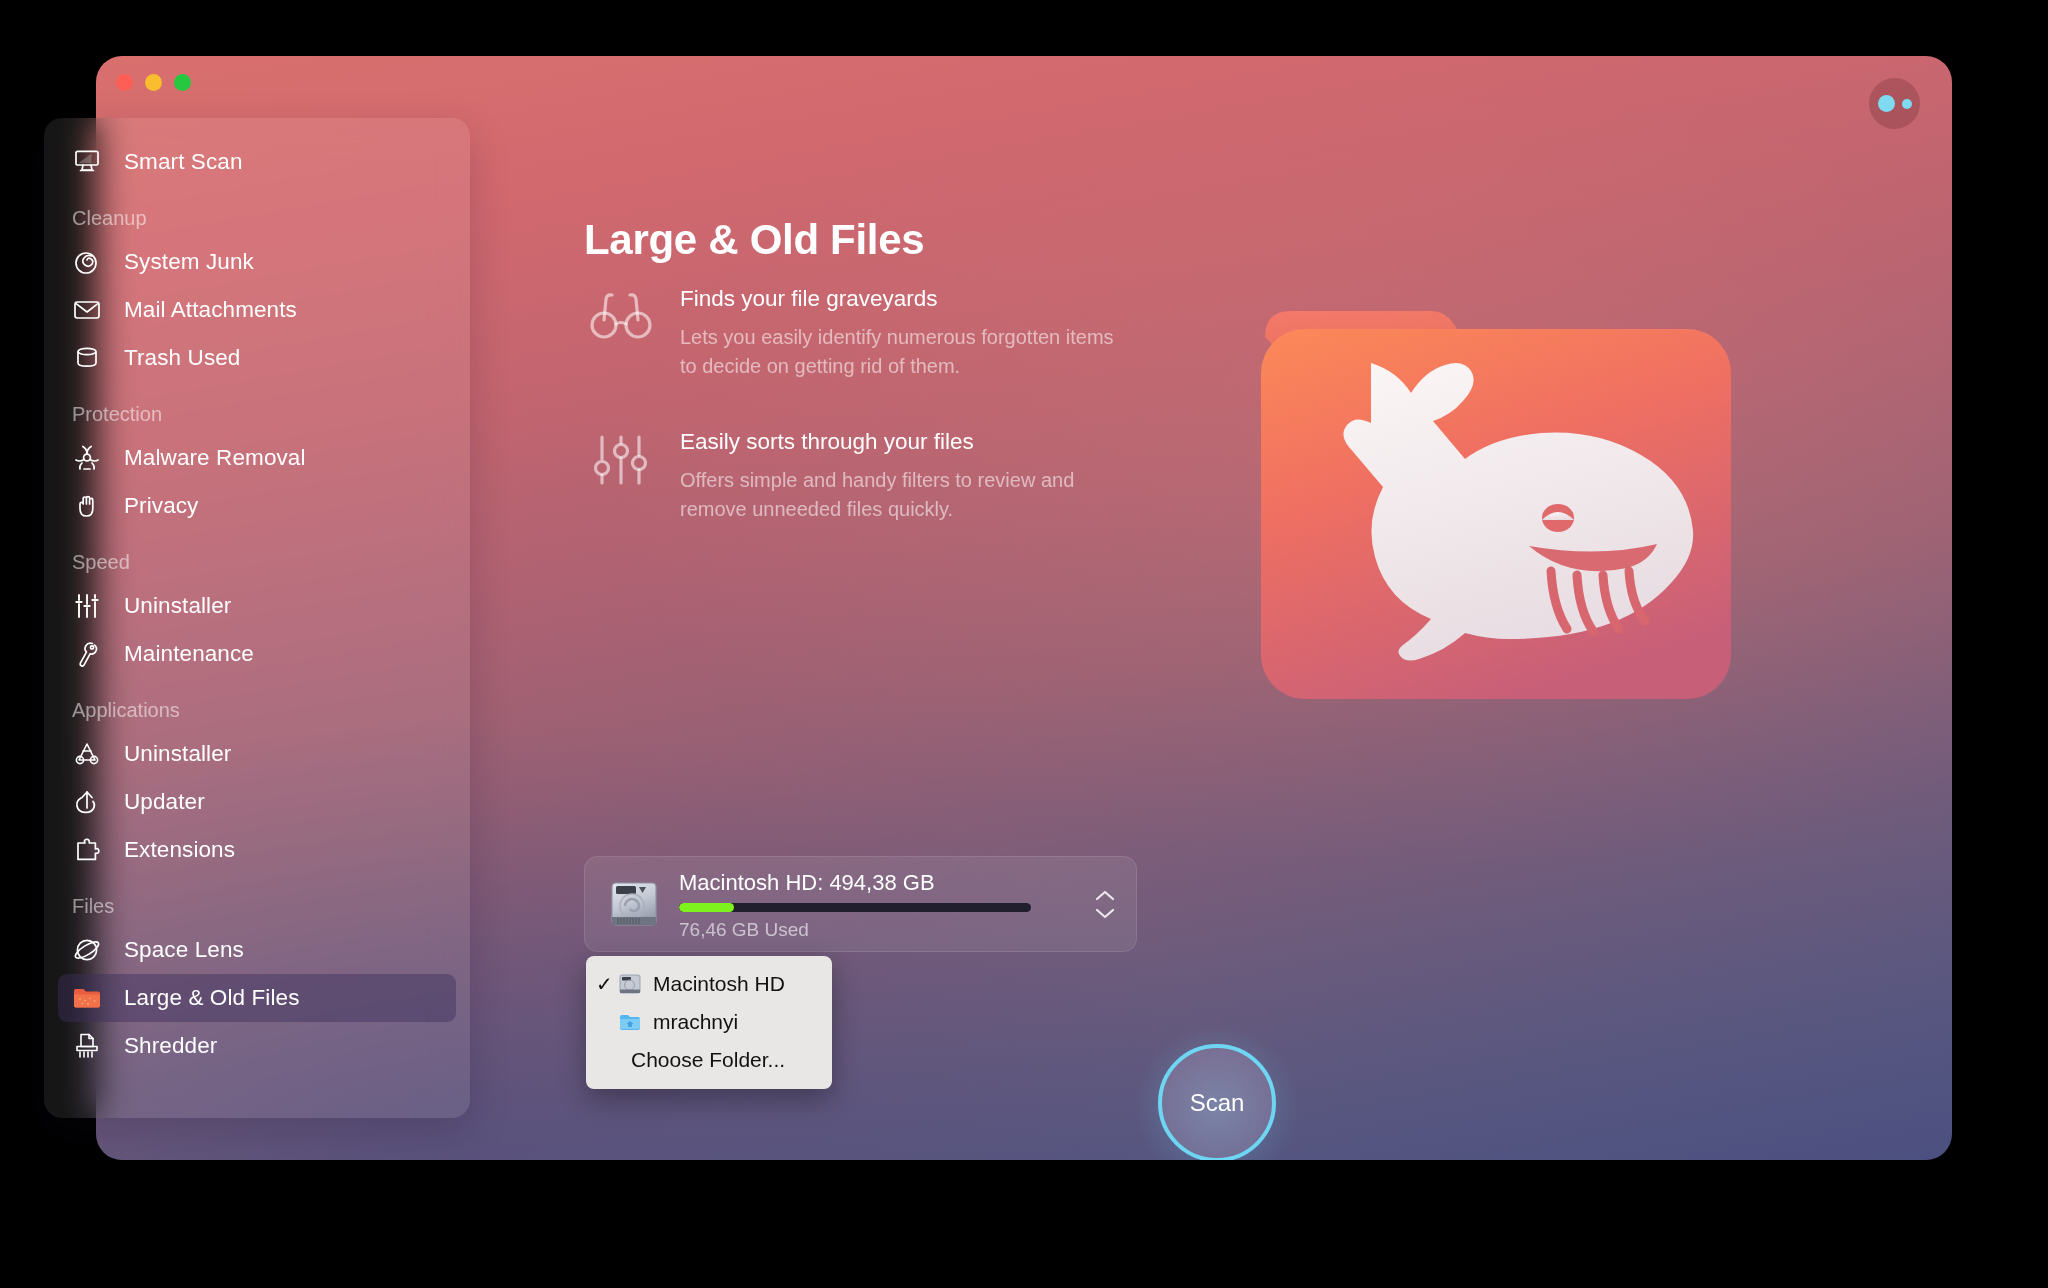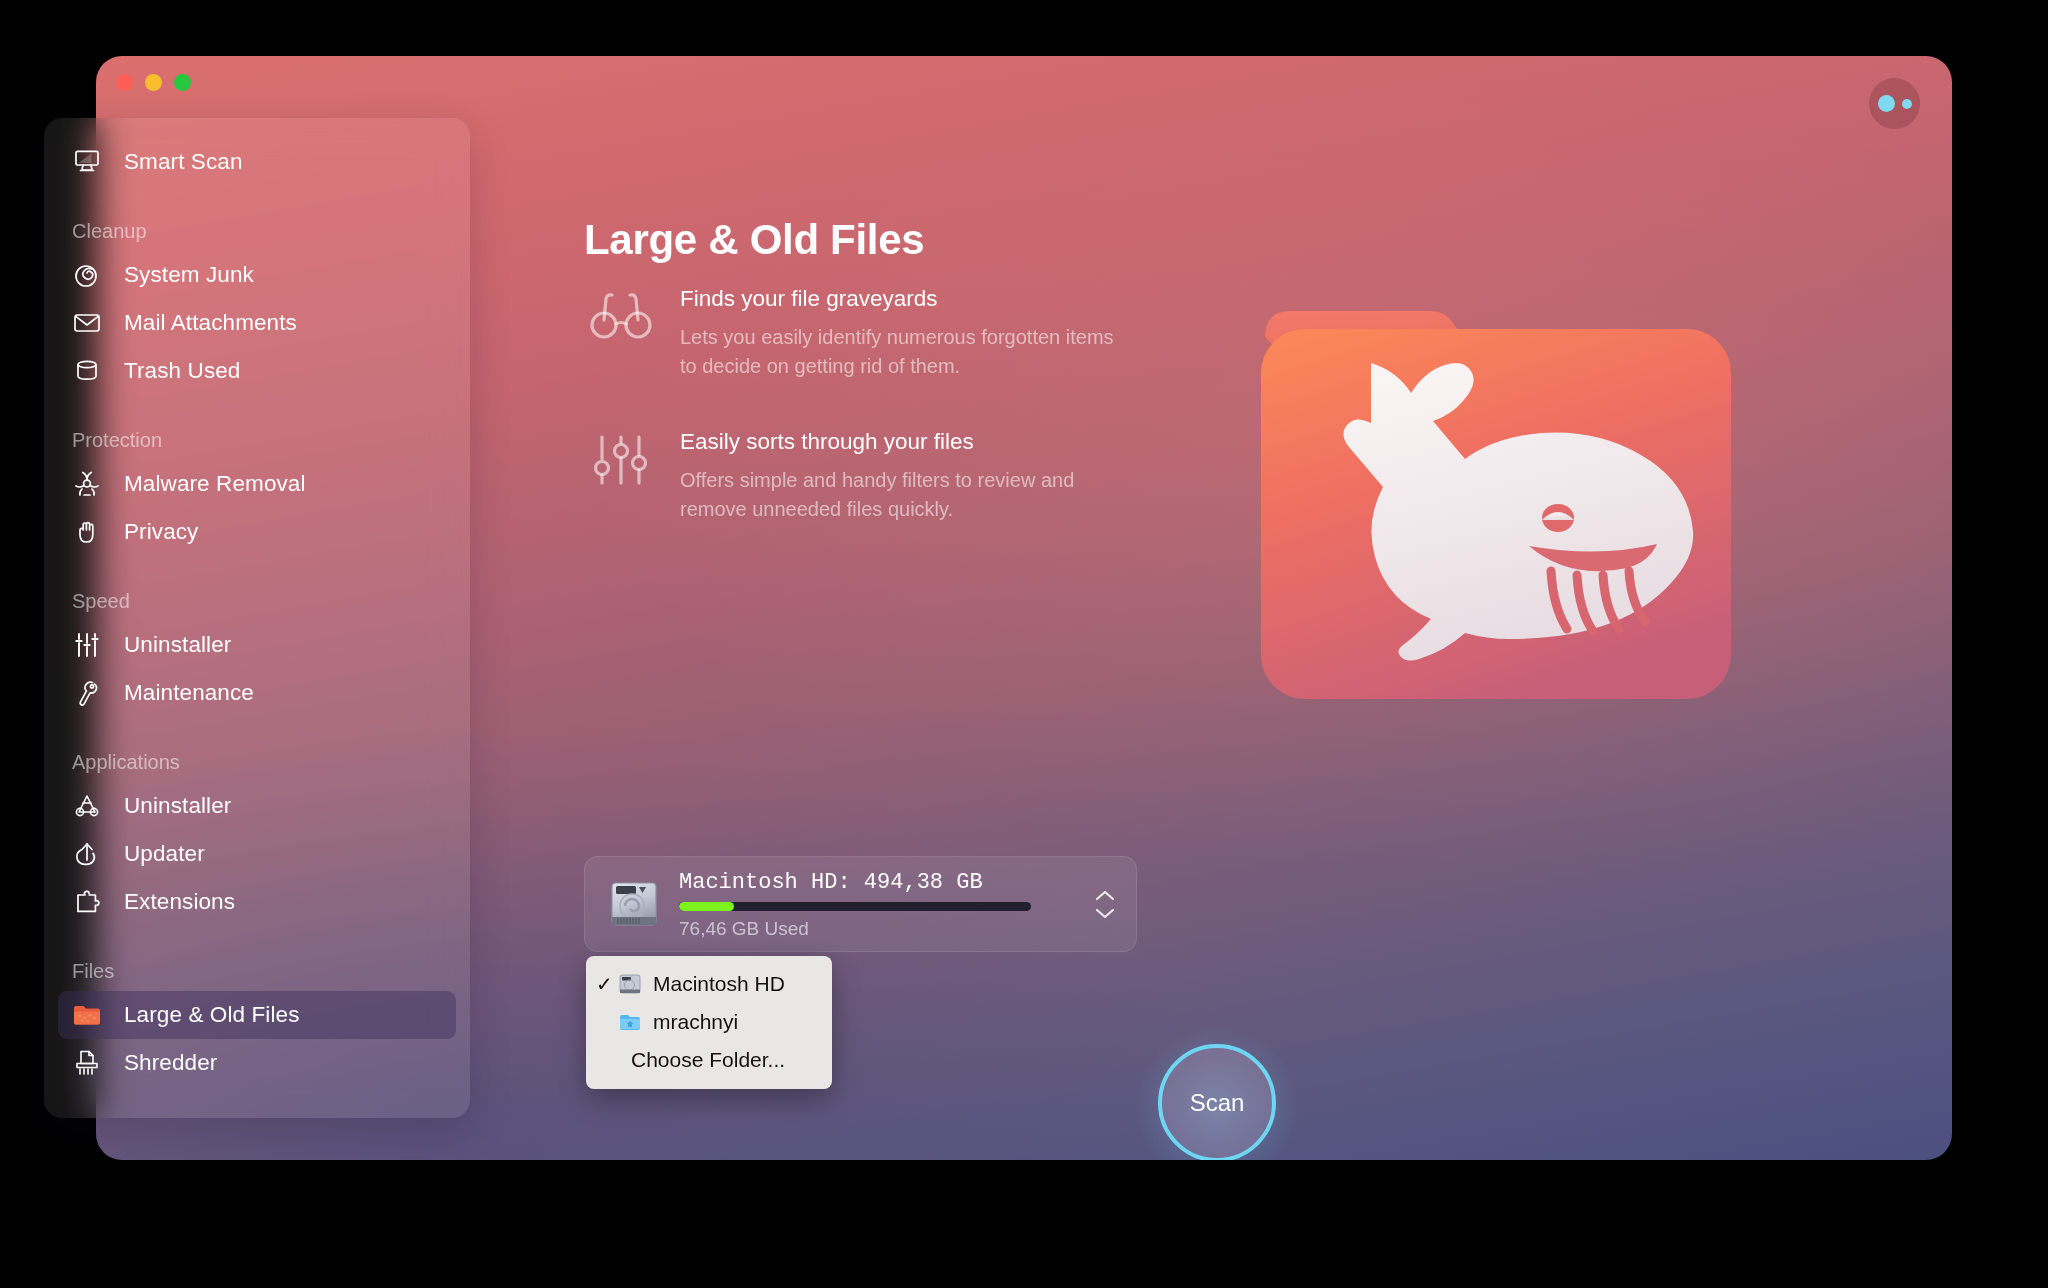--- a/index.html
+++ b/index.html
@@ -123,21 +123,21 @@
     display: flex;
     align-items: center;
     justify-content: center;
   }
   .nav-item .ico svg { width: 30px; height: 30px; display: block; }
 
   .nav-group-label {
     color: rgba(255,255,255,0.52);
     font-size: 20px;
     padding: 0 28px;
-    margin-top: 34px;
+    margin-top: 21px;
     margin-bottom: 8px;
     white-space: nowrap;
   }
   .nav-spacer-top { height: 4px; }
 
   
   .content {
     position: absolute;
     left: 488px;
     top: 160px;
@@ -201,21 +201,20 @@
     align-items: center;
     padding: 0 18px 0 20px;
   }
   .disk-ico { width: 58px; height: 58px; flex: 0 0 58px; margin-right: 16px; }
   .disk-ico svg { display: block; }
   .disk-info { flex: 1; padding-top: 2px; }
   .disk-name {
     color: #ffffff;
     font-size: 22px;
     margin-bottom: 7px;
-    font-family: Liberation Mono, monospace;
   }
   .disk-bar {
     width: 352px;
     height: 9px;
     border-radius: 5px;
     background: #211f2e;
     overflow: hidden;
     margin-bottom: 7px;
   }
   .disk-bar-fill {
@@ -654,20 +653,29 @@
         <svg viewBox="0 0 30 30" fill="none" stroke="#fff" stroke-width="1.7" stroke-linejoin="round" stroke-linecap="round">
           <path d="M6 8 h7 q-1.6-3 1.4-3.6 q3-0.6 3 3.6 h6 v6
                    q3-1.4 3.4 1.6 q0.4 3 -3.4 2.8 v6 h-17.4 z"></path>
         </svg>
       </span>
       <span>Extensions</span>
     </div>
 
     <div class="nav-group-label">Files</div>
 
+    <div class="nav-item">
+      <span class="ico">
+        <svg viewBox="0 0 30 30" fill="none" stroke="#fff" stroke-width="1.7" stroke-linecap="round">
+          <circle cx="15" cy="15" r="9.6"></circle>
+          <ellipse cx="15" cy="15" rx="13.4" ry="4.6" transform="rotate(-32 15 15)"></ellipse>
+        </svg>
+      </span>
+      <span>Space Lens</span>
+    </div>
 
     <div class="nav-item selected">
       <span class="ico">
         <svg viewBox="0 0 30 30">
           <path d="M2 8 q0-2 2-2 h7.5 l2.4 2.6 h12.1 q2 0 2 2 v12 q0 2-2 2 h-22 q-2 0-2-2 z" fill="#e85c3f"></path>
           <path d="M2 11.6 h26 v11 q0 2-2 2 h-22 q-2 0-2-2 z" fill="#f0714a"></path>
           <g fill="#f9a07a">
             <circle cx="8" cy="16" r="0.95"></circle>
               <circle cx="13" cy="17.6" r="0.95"></circle>
             <circle cx="18" cy="15.4" r="0.95"></circle>

